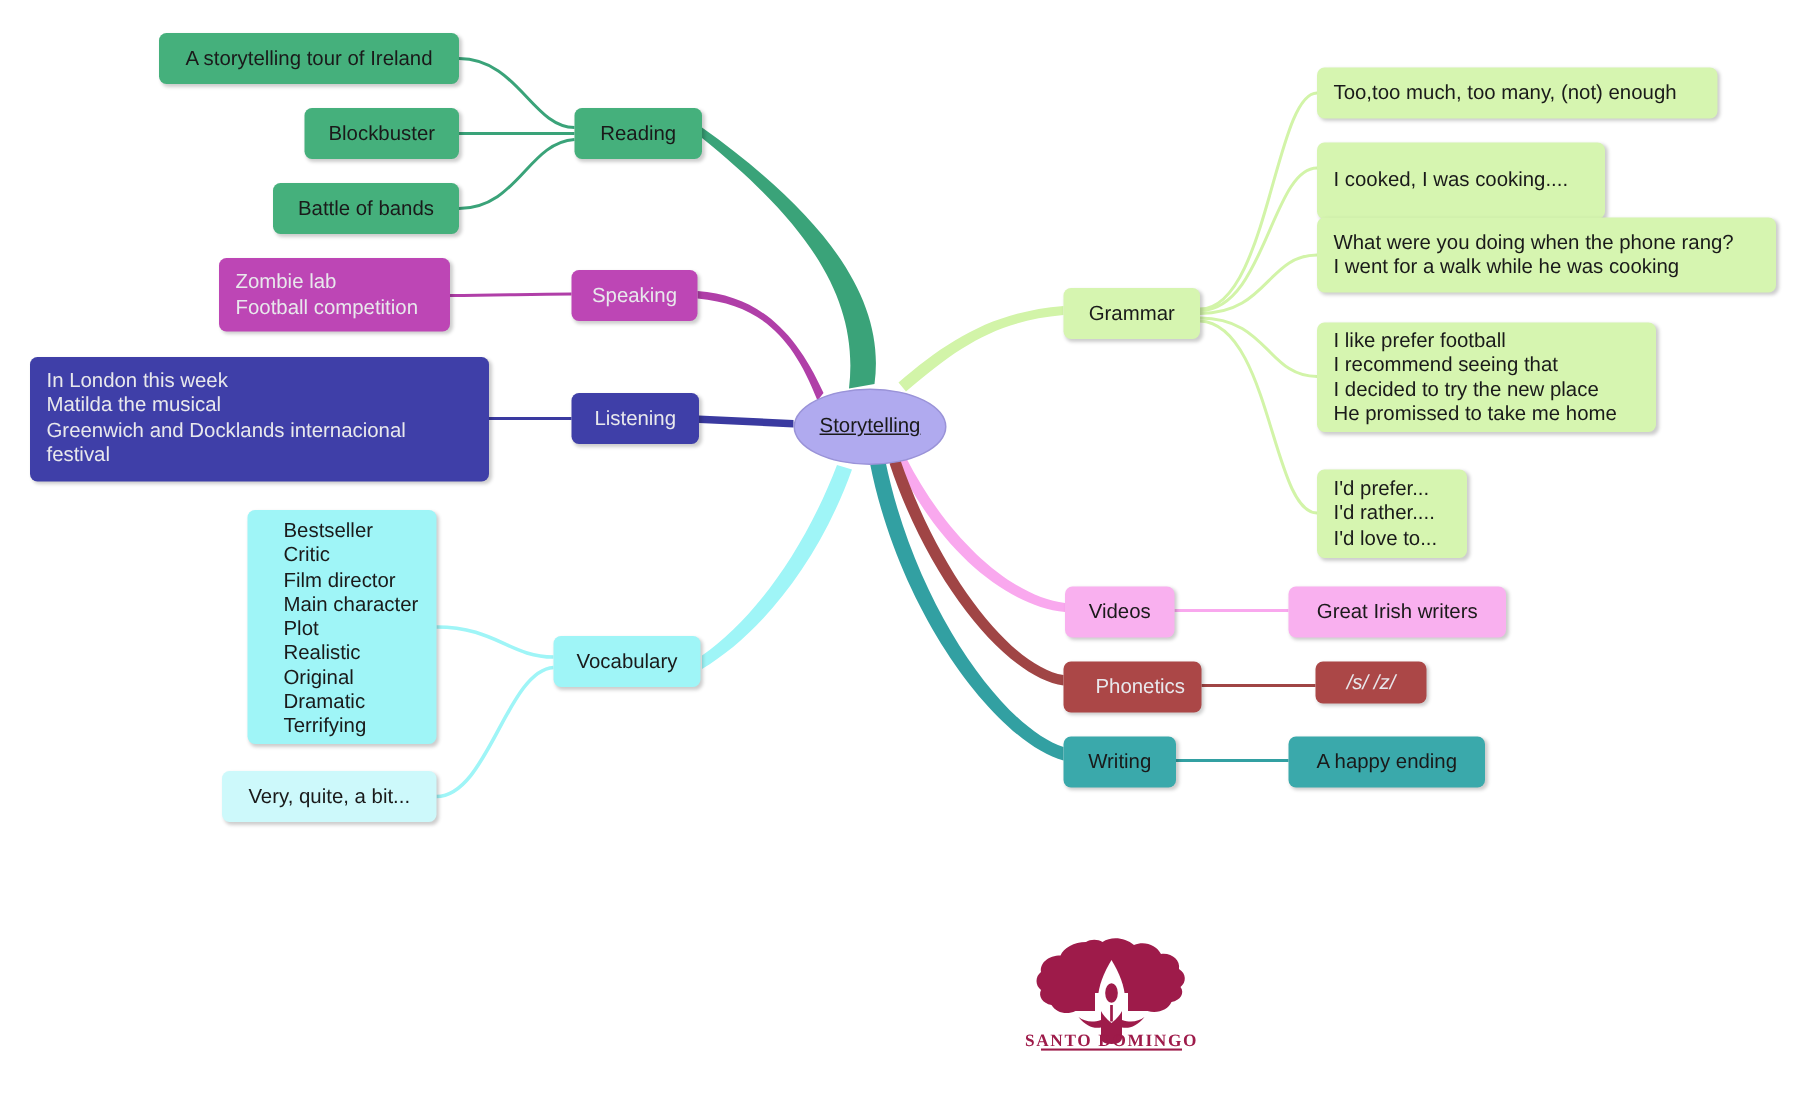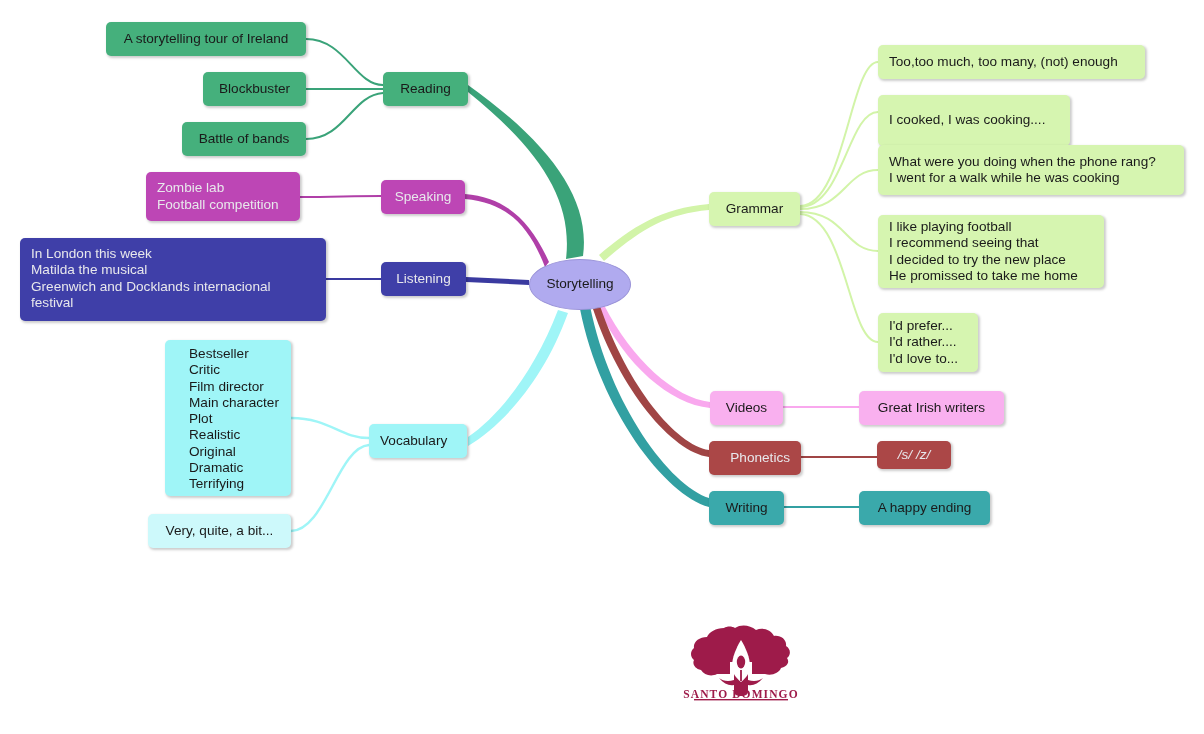--- a/index.html
+++ b/index.html
@@ -36,20 +36,21 @@
     line-height: 16.3px;
     color: #1a1a1a;
     white-space: pre-line;
     box-shadow: 1.5px 1.5px 2.5px rgba(0,0,0,0.20);
   }
   .node.center {
     border-radius: 50%;
     justify-content: center;
     box-shadow: none;
     border: 1px solid #9a93d8;
+    text-decoration: underline;
   }
   .node.light-text { color: #e8e8ec; }
 
   
   #logo {
     position: absolute;
     left: 690px;
     top: 618px;
     width: 102px;
     height: 86px;
@@ -134,21 +135,21 @@
 
   <div class="node light-text" style="left:381px; top:262px; width:85px; height:34px; background:#3f3fa8; justify-content:center;">
     <span>Listening</span>
   </div>
   <div class="node light-text" style="left:20px; top:238px; width:306px; height:83px; background:#3f3fa8; align-items:flex-start; padding-top:8px;">
     <span>In London this week
 Matilda the musical
 Greenwich and Docklands internacional festival</span>
   </div>
 
-  <div class="node" style="left:369px; top:424px; width:98px; height:34px; background:#9ff5f7; justify-content:flex-start;">
+  <div class="node" style="left:369px; top:424px; width:98px; height:34px; background:#9ff5f7; justify-content:center;">
     <span>Vocabulary</span>
   </div>
   <div class="node" style="left:165px; top:340px; width:126px; height:156px; background:#9ff5f7; align-items:flex-start; padding-top:6px; padding-left:24px;">
     <span>Bestseller
 Critic
 Film director
 Main character
 Plot
 Realistic
 Original
@@ -166,21 +167,21 @@
     <span>Too,too much, too many, (not) enough</span>
   </div>
   <div class="node" style="left:878px; top:95px; width:192px; height:51px; background:#d6f5b0;">
     <span>I cooked, I was cooking....</span>
   </div>
   <div class="node" style="left:878px; top:145px; width:306px; height:50px; background:#d6f5b0;">
     <span>What were you doing when the phone rang?
 I went for a walk while he was cooking</span>
   </div>
   <div class="node" style="left:878px; top:215px; width:226px; height:73px; background:#d6f5b0;">
-    <span>I like playing football
+    <span>I like prefer football
 I recommend seeing that
 I decided to try the new place
 He promissed to take me home</span>
   </div>
   <div class="node" style="left:878px; top:313px; width:100px; height:59px; background:#d6f5b0;">
     <span>I'd prefer...
 I'd rather....
 I'd love to...</span>
   </div>
 

